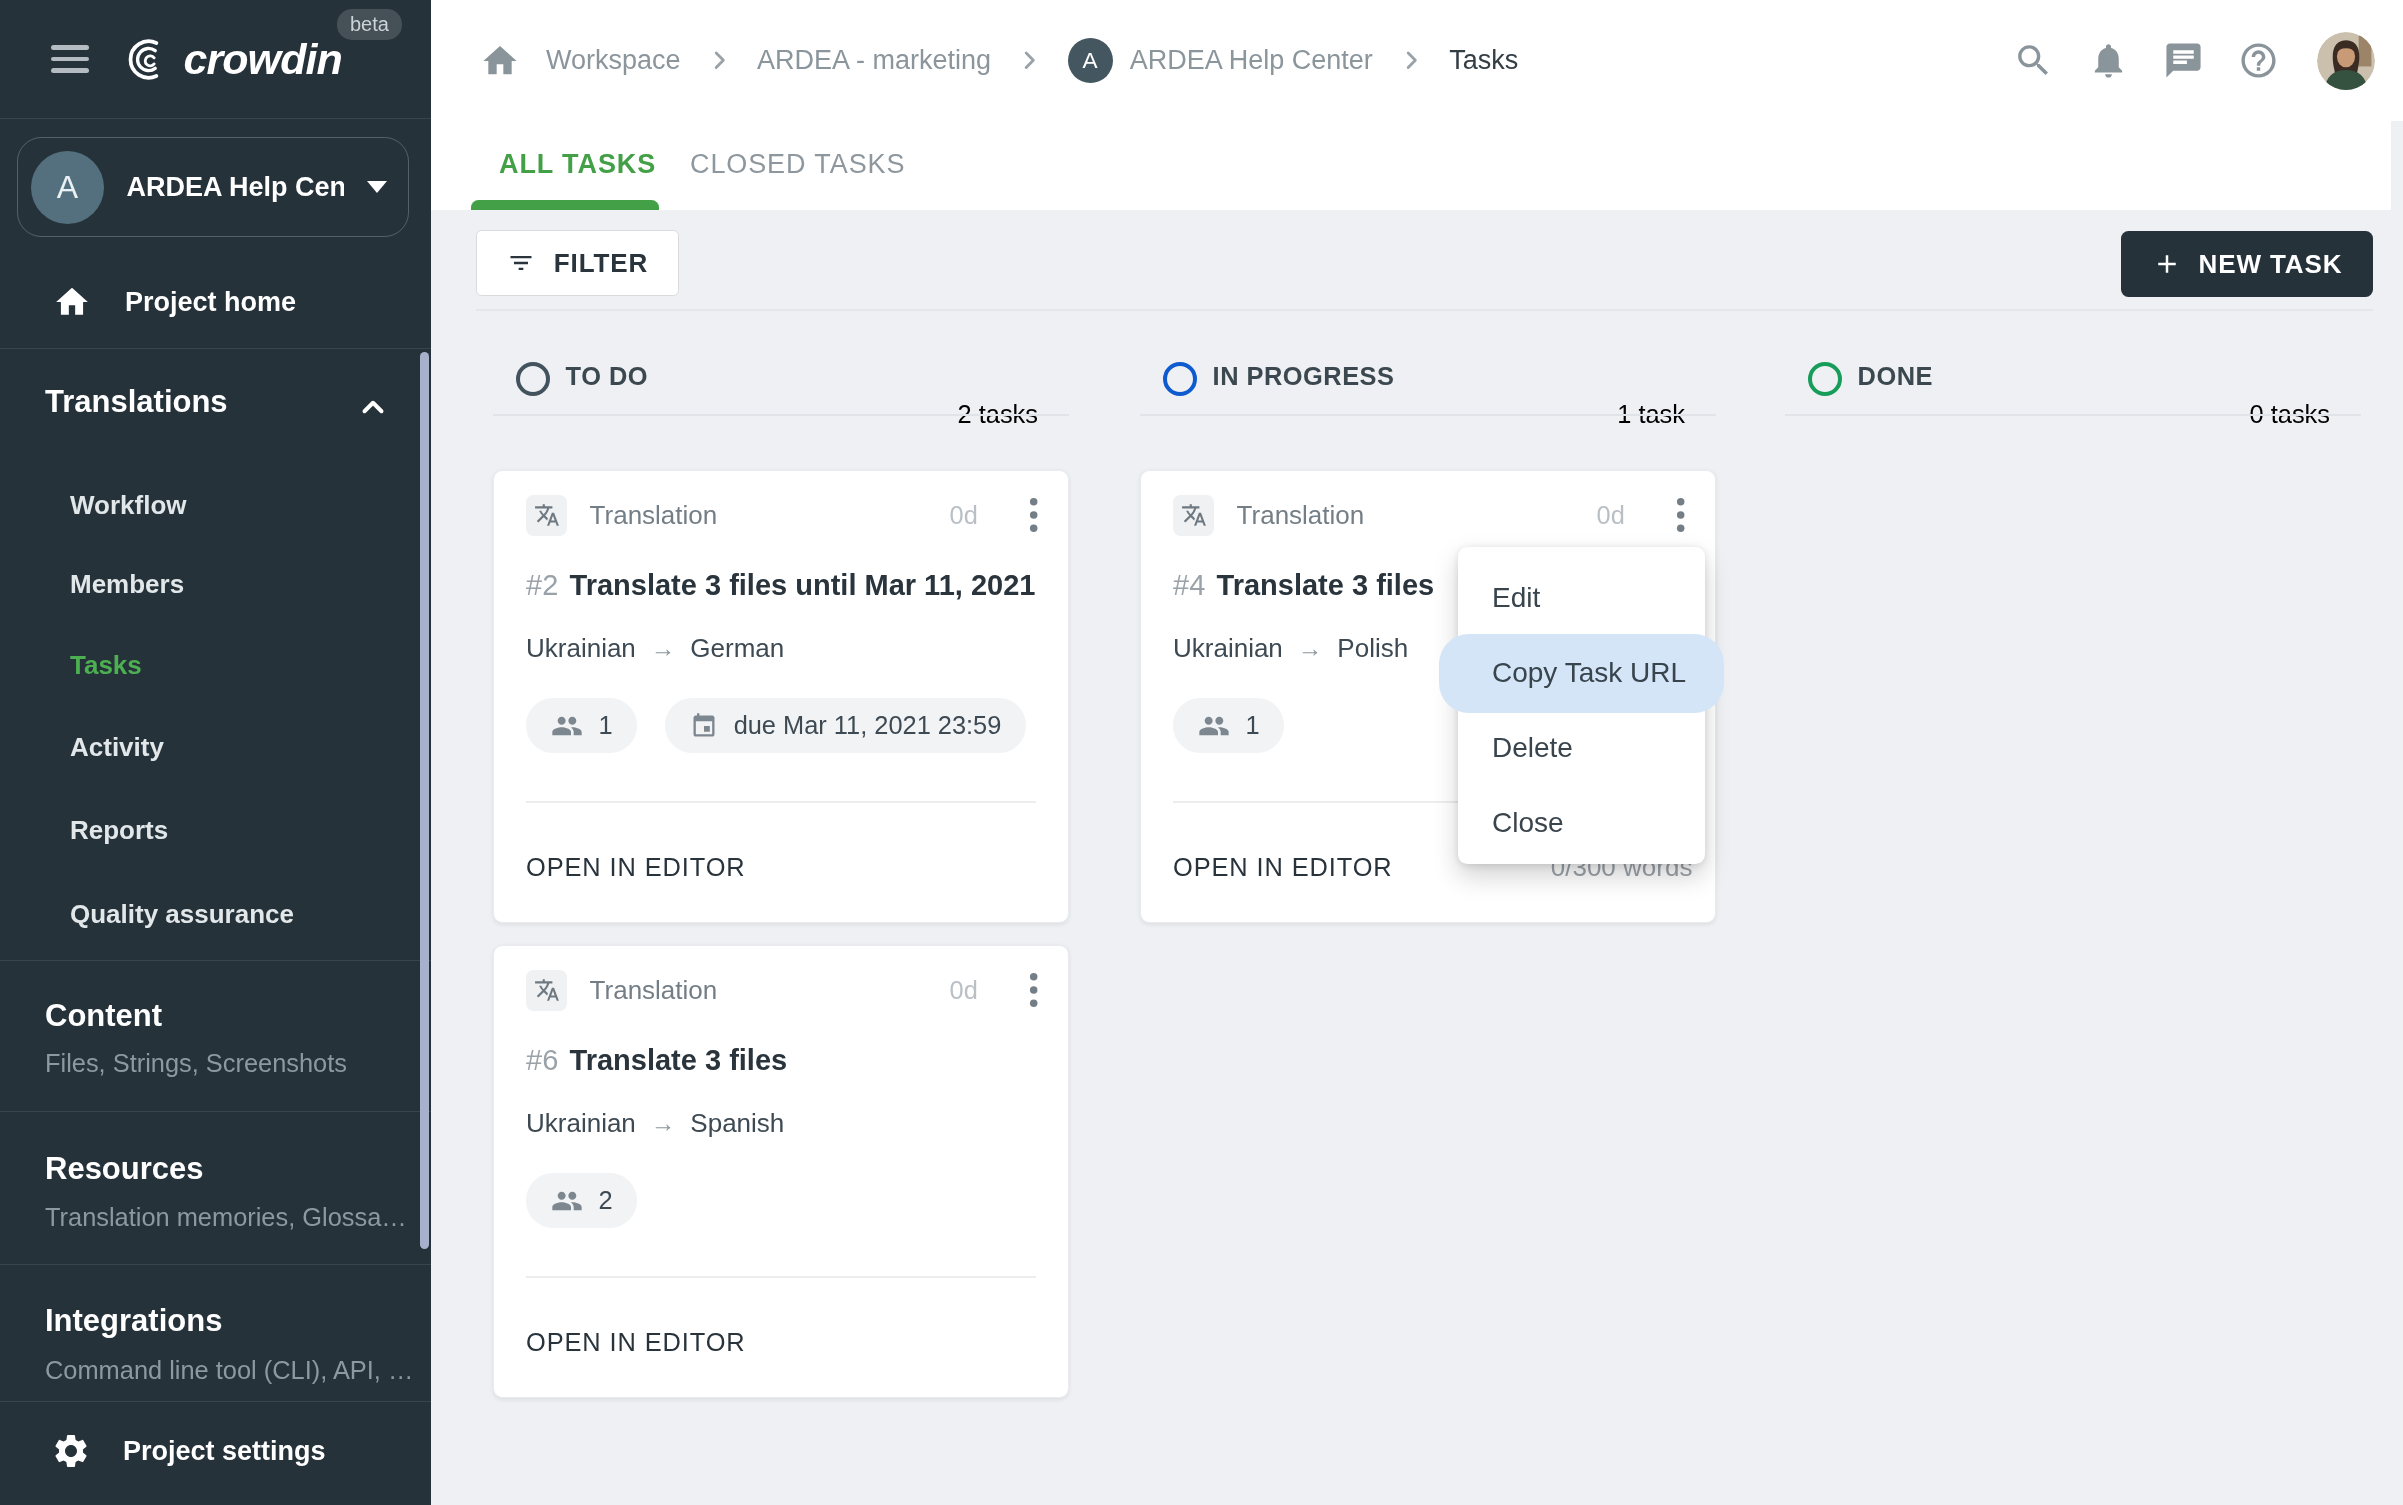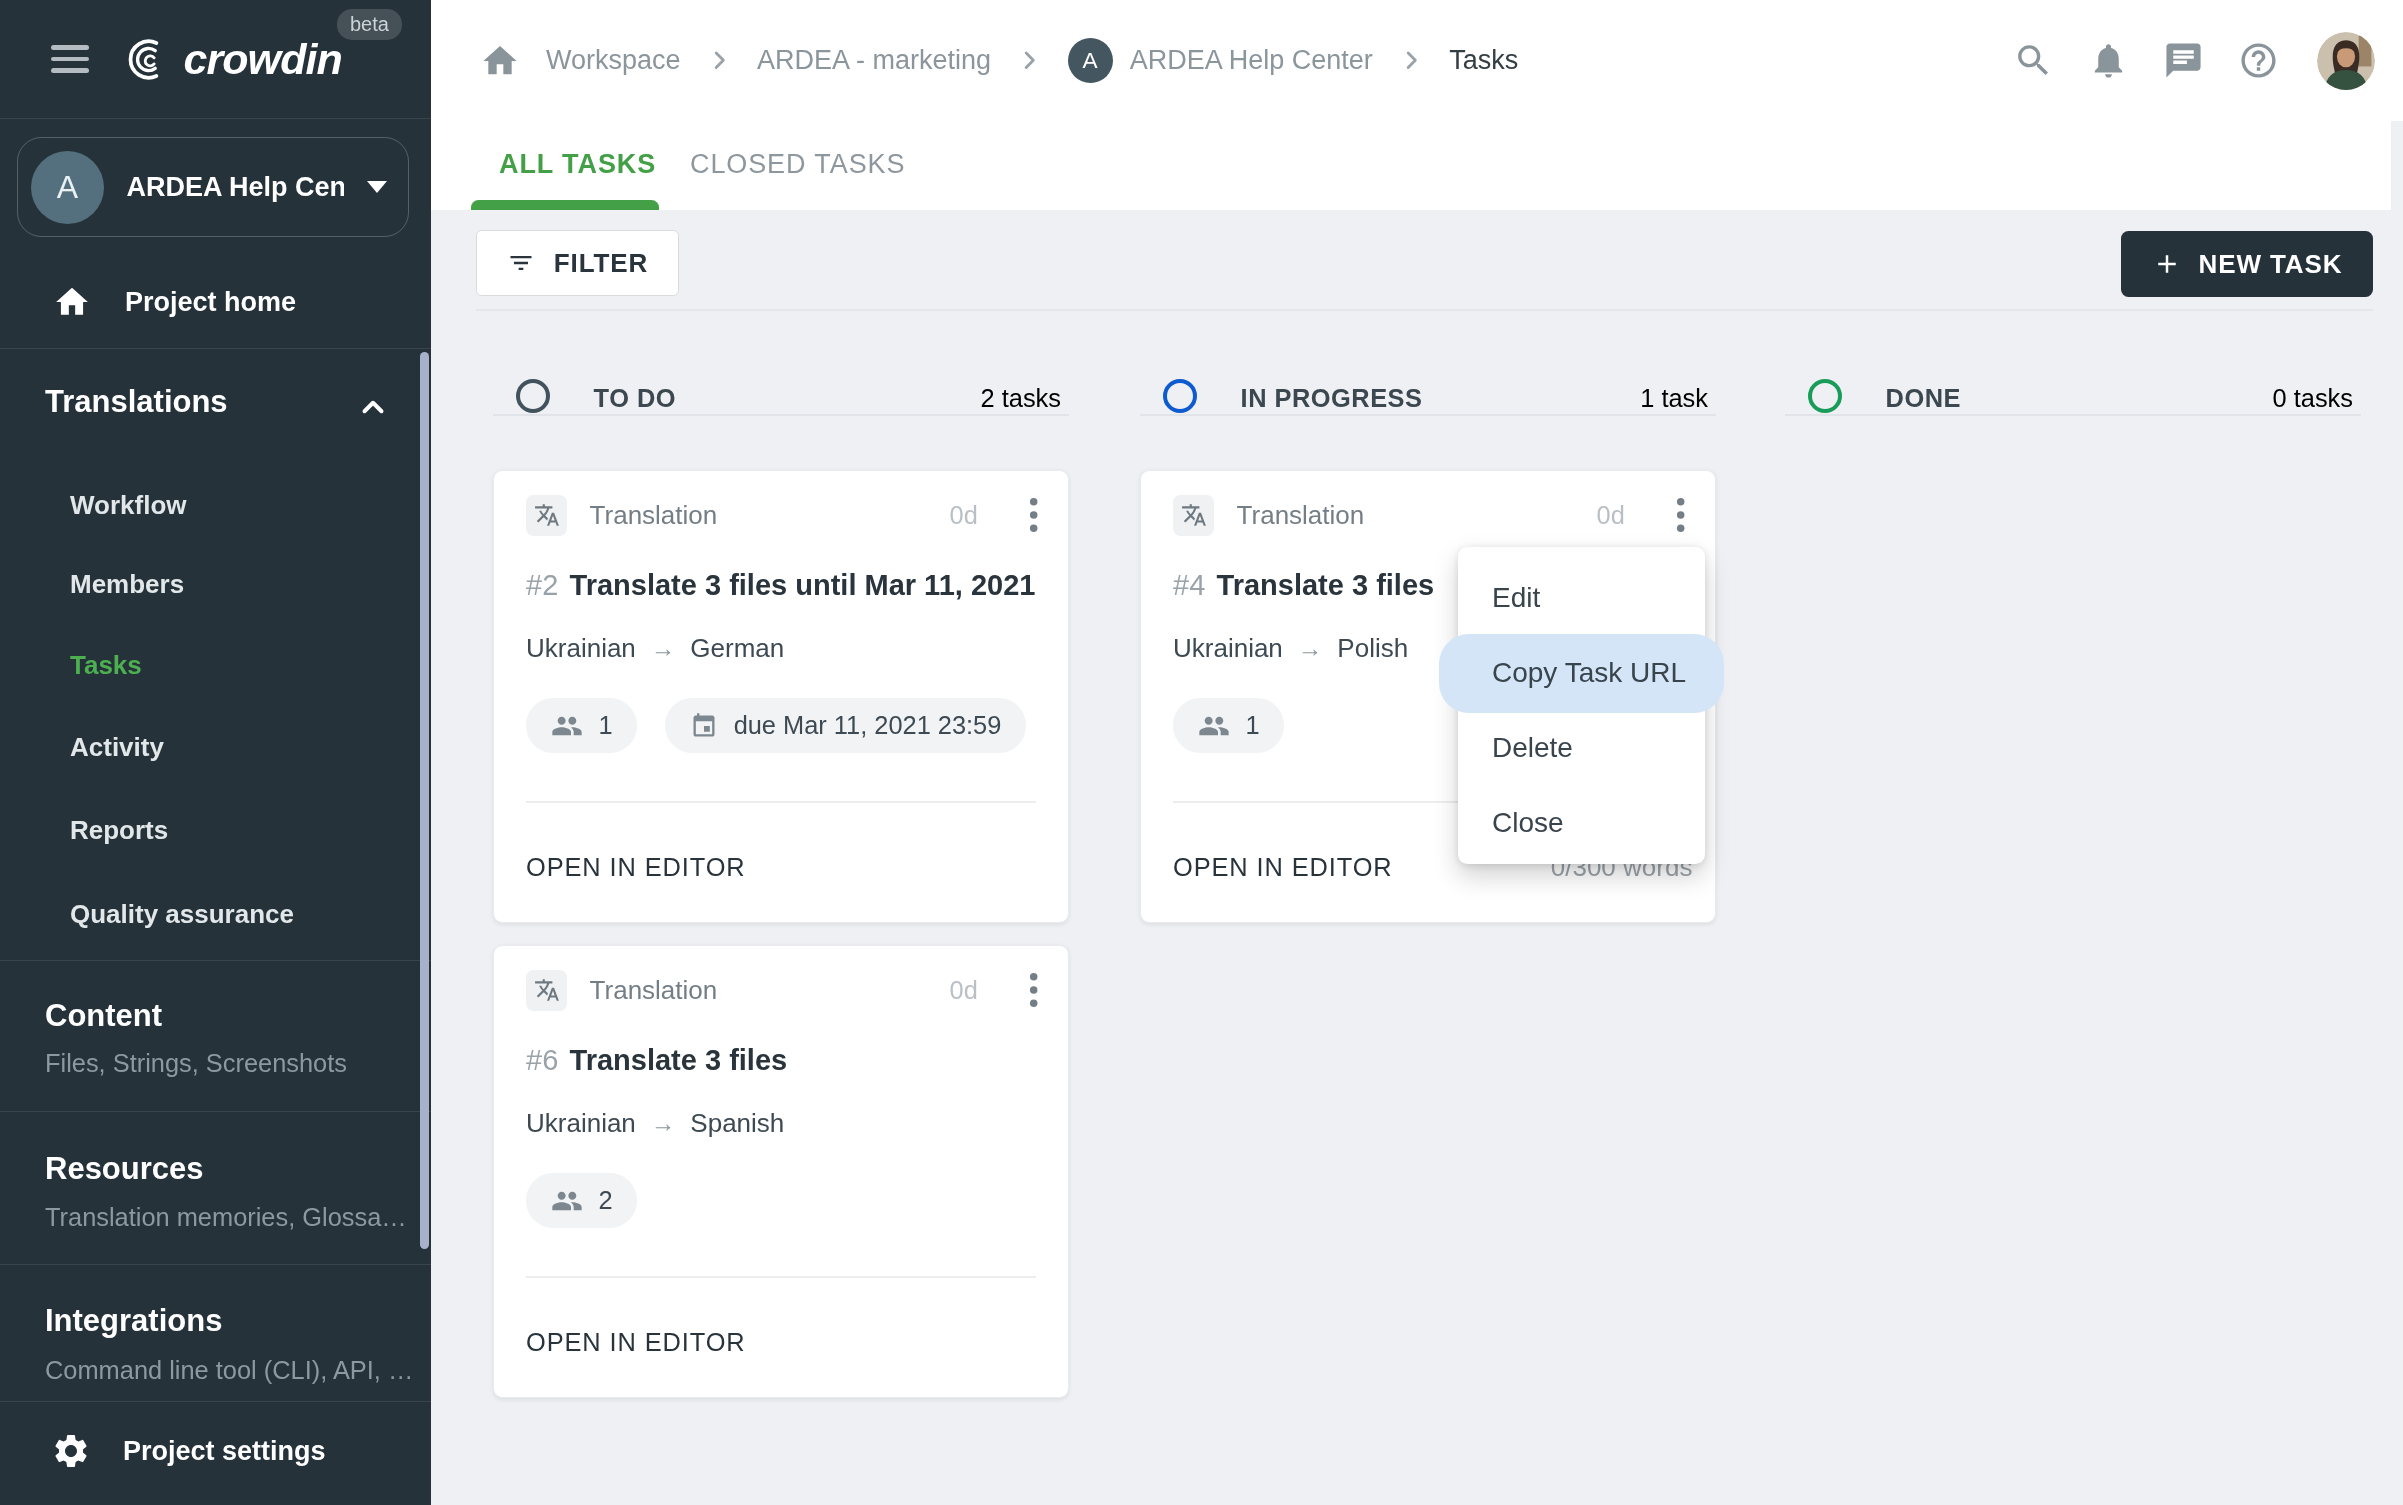--- a/index.html
+++ b/index.html
@@ -58,21 +58,21 @@
 
   
   .content { position:absolute; left:431px; top:211px; right:0; bottom:0; background:#eef0f3; }
 
   .btn-filter { position:absolute; left:45px; top:19px; width:203px; height:66px; background:#fff; border:1.9px solid #d8dbde; border-radius:5.6px; display:flex; align-items:center; justify-content:center; gap:19px; font-size:26px; font-weight:bold; color:#29343c; letter-spacing:0.9px; cursor:pointer; }
   .btn-new { position:absolute; right:30px; top:20px; width:252px; height:66px; background:#26323a; color:#fff; border-radius:7.5px; display:flex; align-items:center; justify-content:center; gap:17px; font-size:26px; font-weight:bold; letter-spacing:0.9px; cursor:pointer; }
   .toolbar-divider { position:absolute; left:45px; right:30px; top:98px; height:1.9px; background:#e4e6e9; }
 
   .col { position:absolute; width:576px; top:0; height:235px; }
   .col-1 { left:62px; } .col-2 { left:709px; } .col-3 { left:1354px; }
-  .col-head { position:absolute; top:151px; left:22.6px; right:8px; height:51px; display:flex; align-items:flex-end; gap:44px; }
+  .col-head { position:absolute; top:151px; left:22.6px; right:31px; height:51px; display:flex; align-items:flex-start; gap:16px; }
   .status-circle { width:34px; height:34px; border-radius:50%; border:4.7px solid #42535e; flex:0 0 auto; }
   .col-name { font-size:25.4px; font-weight:bold; color:#3c4850; letter-spacing:0.5px; }
   .col-count { margin-left:auto; font-size:25.4px; color:#000000;margin-top:38px; }
   .col-div { position:absolute; top:203px; left:0; width:576px; height:1.9px; background:#e0e3e7; }
 
   .card { position:absolute; width:576px; height:453px; background:#fff; border:0.9px solid #e9ebee; border-radius:9.4px; box-shadow:0 1.9px 4.7px rgba(30,40,50,0.08); }
   .card-a { left:62px; top:259px; }
   .card-b { left:709px; top:259px; }
   .card-c { left:62px; top:734px; }
   .card-head { position:absolute; top:23.5px; left:32px; right:28px; height:41px; display:flex; align-items:center; }

